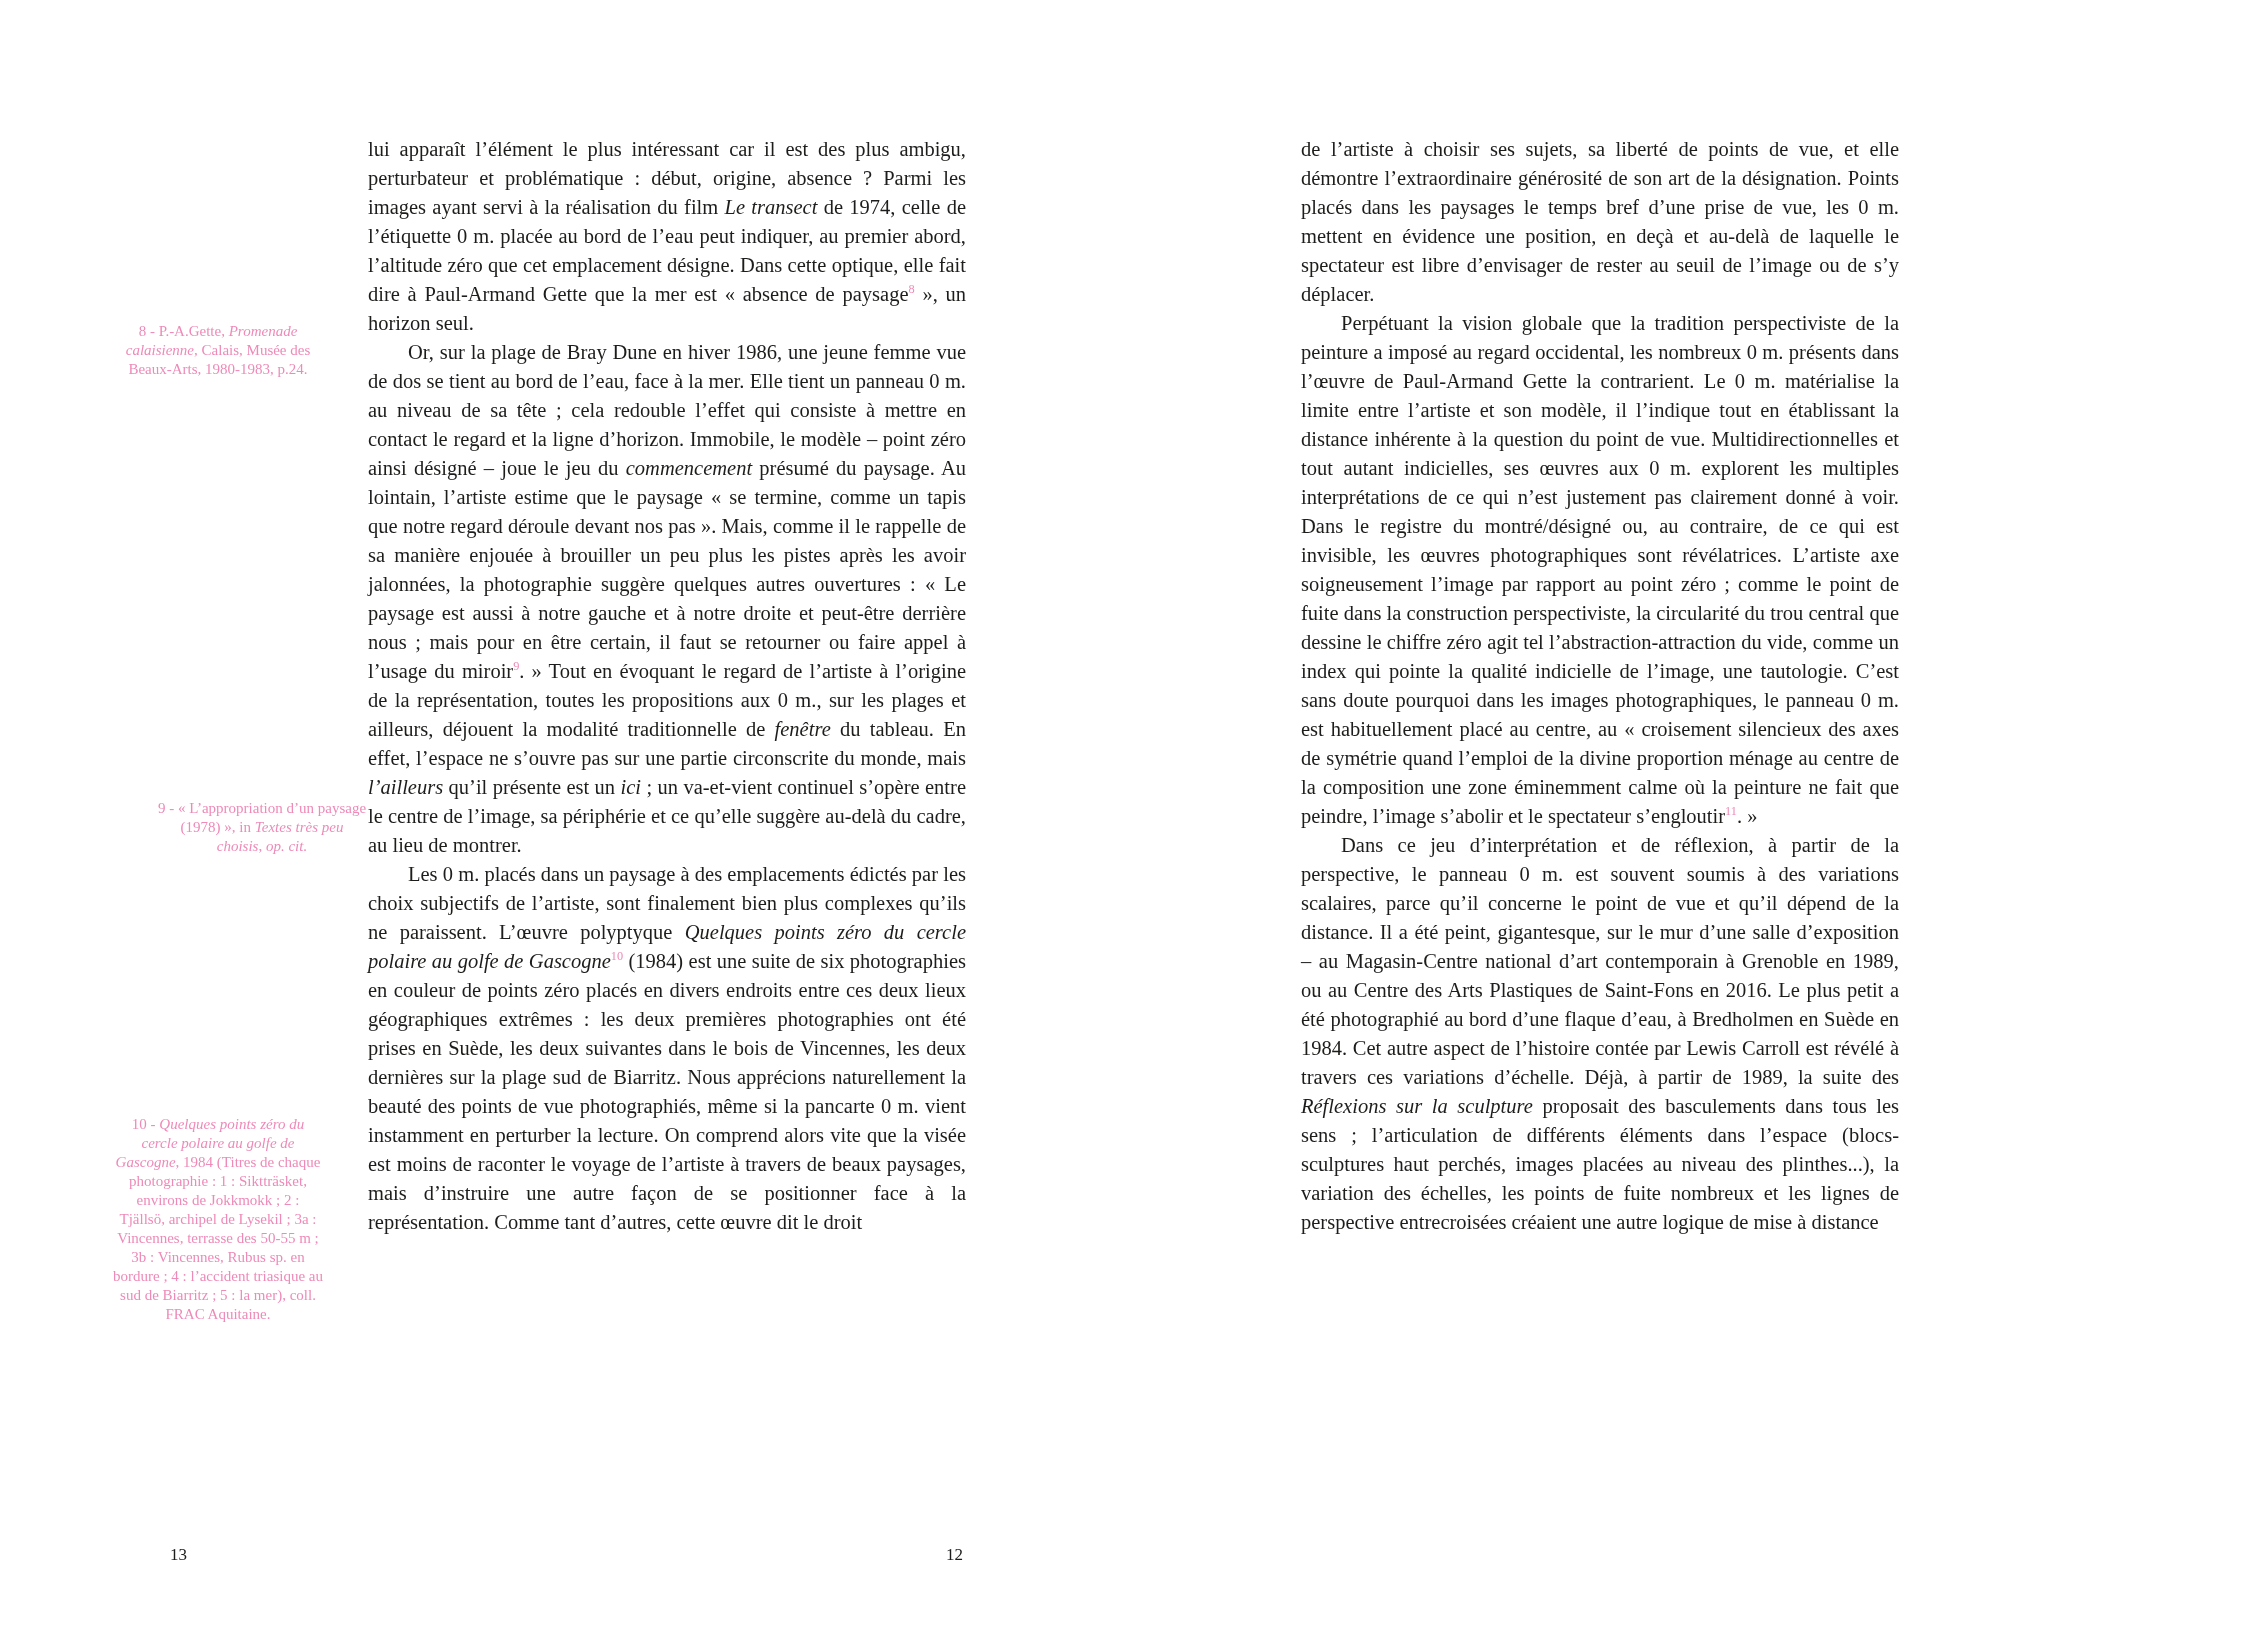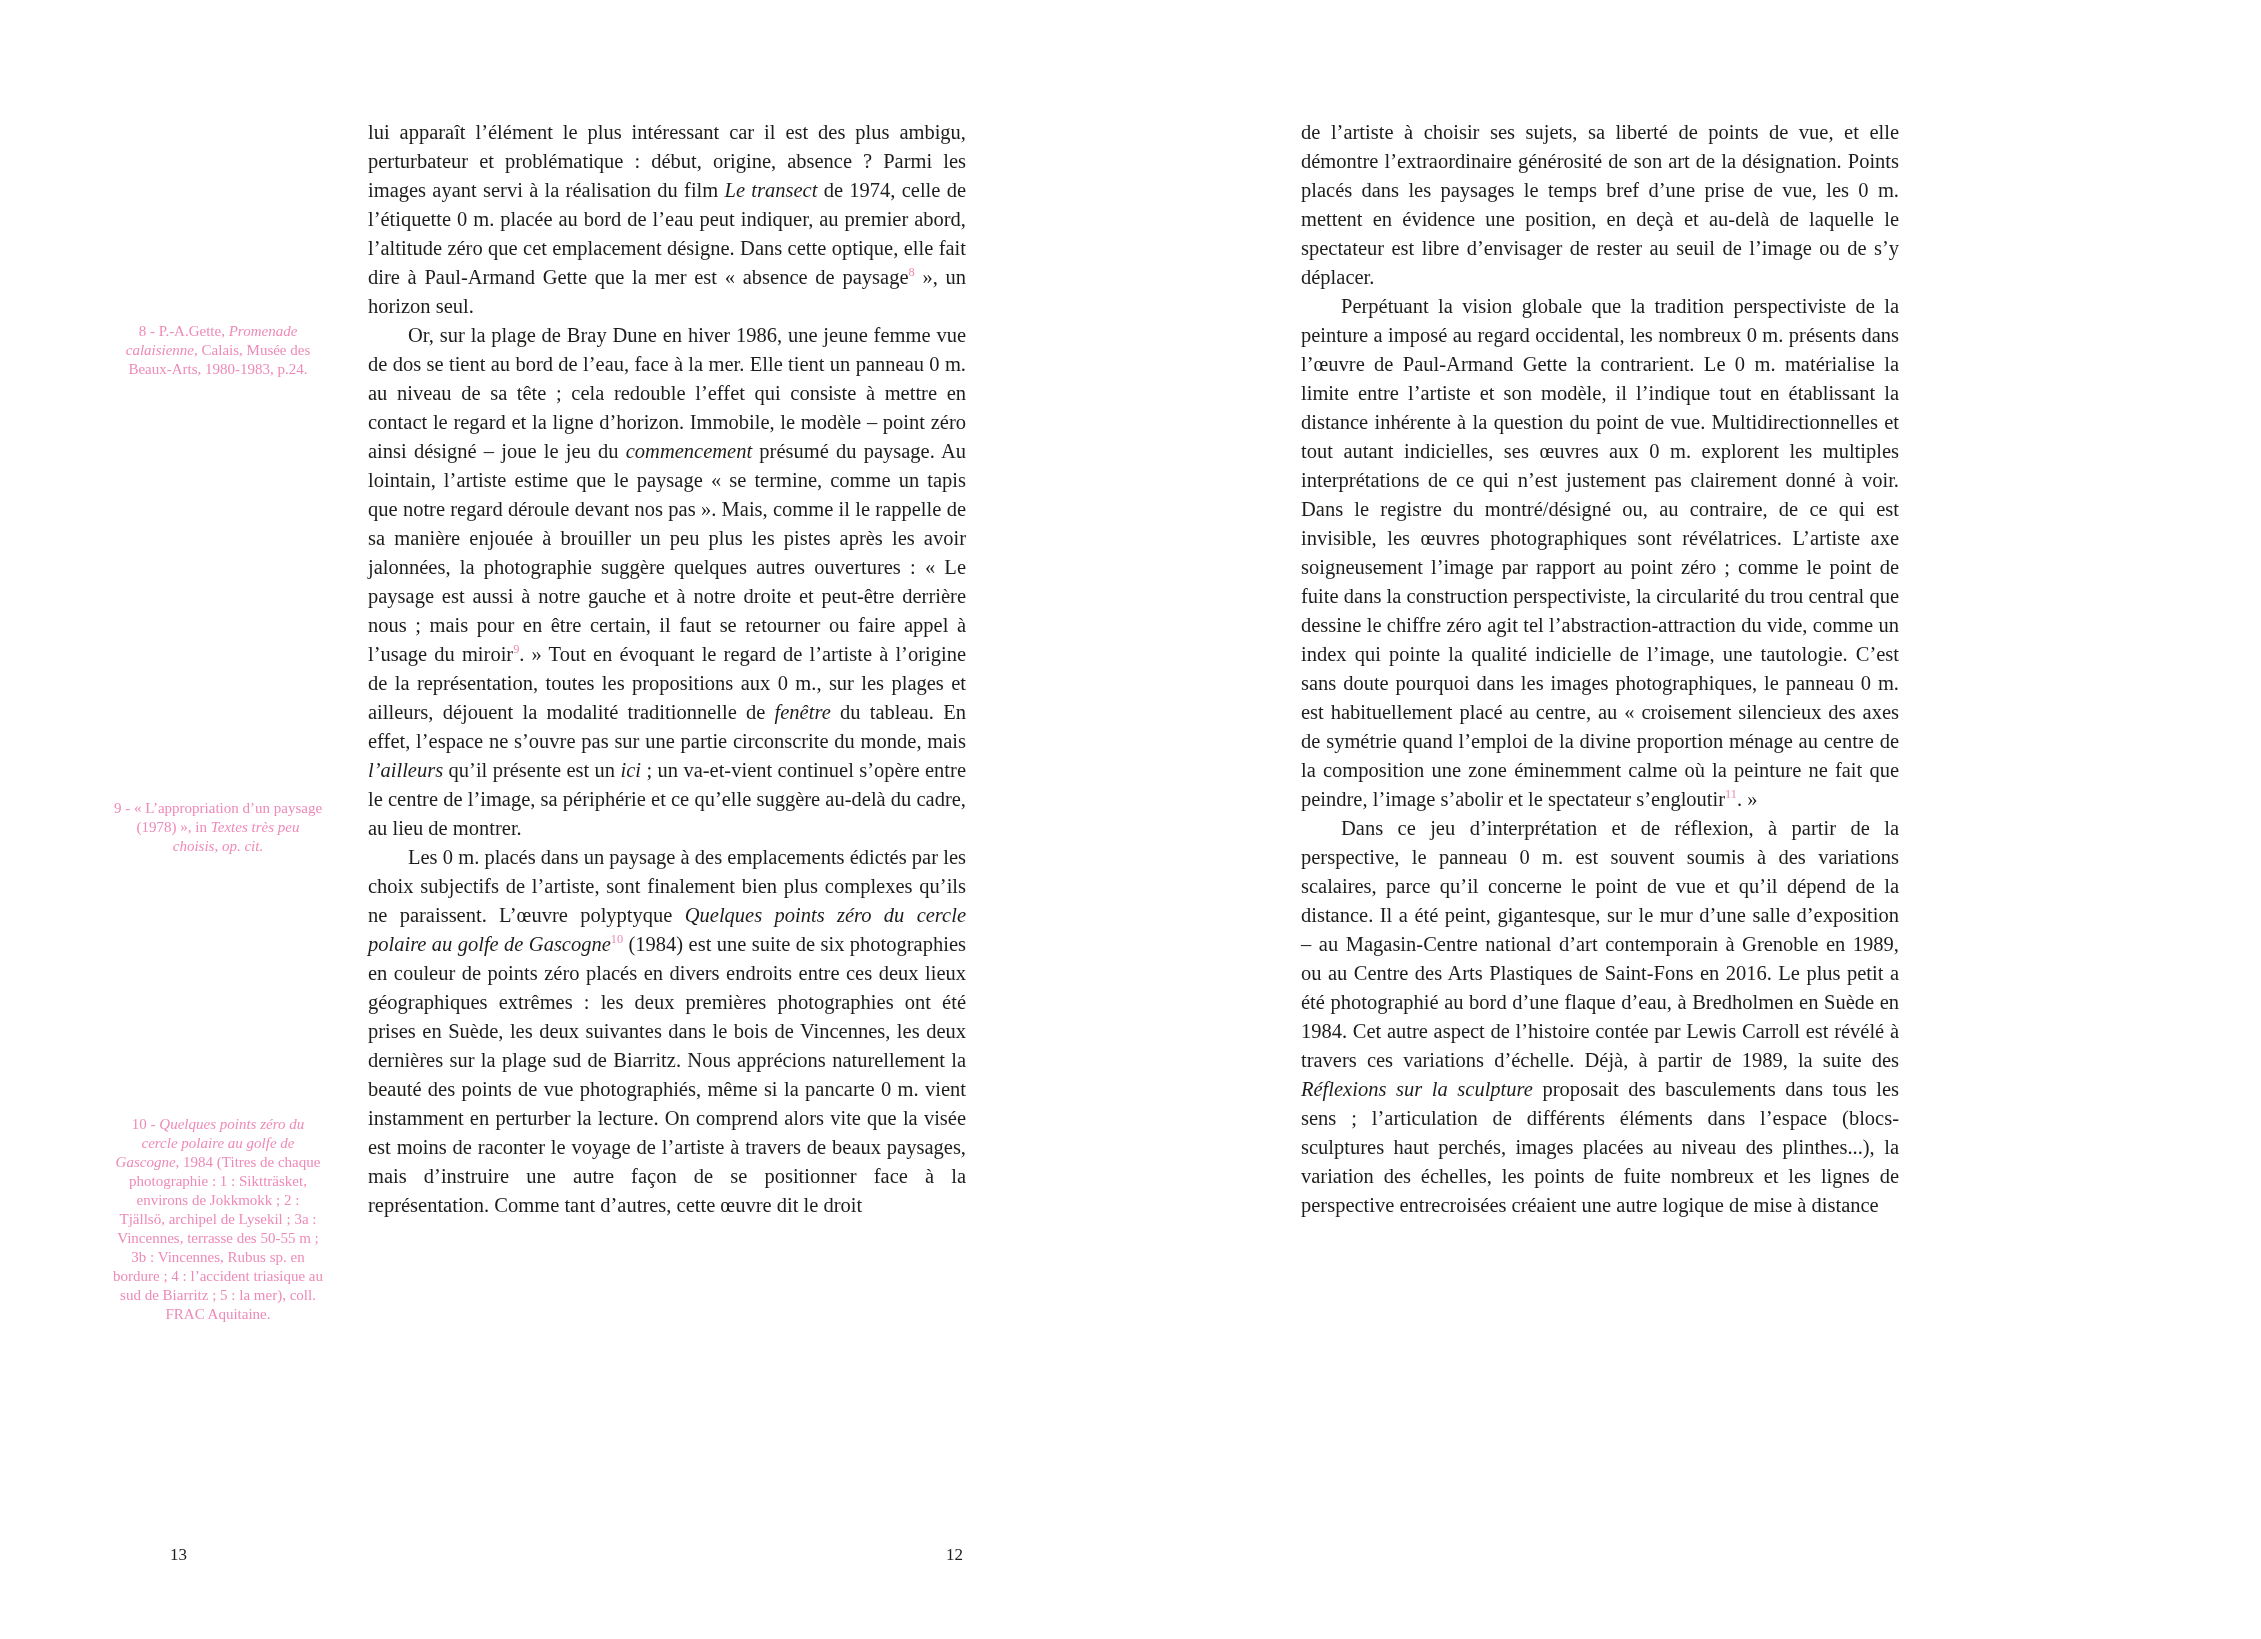--- a/index.html
+++ b/index.html
@@ -22,21 +22,21 @@
     position: absolute;
     top: 0;
     height: 100%;
     width: 1130px;
   }
   #page-12 { left: 0; }
   #page-13 { left: 1131px; }
 
   .main-col {
     position: absolute;
-    top: 118px;
+    top: 135px;
     width: 598px;
     font-size: 20.5px;
     line-height: 29px;
     text-align: justify;
     color: var(--text);
   }
   #col-12 { left: 368px; }
   #col-13 { left: 170px; }
 
   .main-col p.para { margin: 0; }
@@ -85,21 +85,21 @@
   }
   #pn-12 { left: 946px; }
   #pn-13 { left: 170px; font-family: Liberation Serif, serif; }
 </style>
 </head>
 <body>
 
 <div class="page" id="page-12">
   <div class="notes-col" id="notes-12">
       <div class="margin-note note-right" style="top: 322px;"><span>8 - P.-A.Gette, </span><em>Promenade calaisienne</em><span>, Calais, Musée des Beaux-Arts, 1980-1983, p.24.</span></div>
-      <div class="margin-note note-right" style="top: 799px;"><span>9 - « L’appropriation d’un paysage (1978) », in </span><em>Textes très peu choisis</em><span>, </span><em>op. cit.</em></div>
+      <div class="margin-note note-right" style="top: 799px; margin-left: 44px;"><span>9 - « L’appropriation d’un paysage (1978) », in </span><em>Textes très peu choisis</em><span>, </span><em>op. cit.</em></div>
       <div class="margin-note note-right" style="top: 1115px;"><span>10 - </span><em>Quelques points zéro du cercle polaire au golfe de Gascogne</em><span>, 1984 (Titres de chaque photographie : 1 : Siktträsket, environs de Jokkmokk ; 2 : Tjällsö, archipel de Lysekil ; 3a : Vincennes, terrasse des 50-55 m ; 3b : Vincennes, Rubus sp. en bordure ; 4 : l’accident triasique au sud de Biarritz ; 5 : la mer), coll. FRAC Aquitaine.</span></div>
     </div>
   <div class="main-col" id="col-12">
       <p class="para"><span>lui apparaît l’élément le plus intéressant car il est des plus ambigu, perturbateur et problématique : début, origine, absence ? Parmi les images ayant servi à la réalisation du film </span><em>Le transect</em><span> de 1974, celle de l’étiquette 0 m. placée au bord de l’eau peut indiquer, au premier abord, l’altitude zéro que cet emplacement désigne. Dans cette optique, elle fait dire à Paul-Armand Gette que la mer est « absence de paysage</span><sup class="fnref">8</sup><span> », un horizon seul.</span></p>
       <p class="para indent"><span>Or, sur la plage de Bray Dune en hiver 1986, une jeune femme vue de dos se tient au bord de l’eau, face à la mer. Elle tient un panneau 0 m. au niveau de sa tête ; cela redouble l’effet qui consiste à mettre en contact le regard et la ligne d’horizon. Immobile, le modèle – point zéro ainsi désigné – joue le jeu du </span><em>commencement</em><span> présumé du paysage. Au lointain, l’artiste estime que le paysage « se termine, comme un tapis que notre regard déroule devant nos pas ». Mais, comme il le rappelle de sa manière enjouée à brouiller un peu plus les pistes après les avoir jalonnées, la photographie suggère quelques autres ouvertures : « Le paysage est aussi à notre gauche et à notre droite et peut-être derrière nous ; mais pour en être certain, il faut se retourner ou faire appel à l’usage du miroir</span><sup class="fnref">9</sup><span>. » Tout en évoquant le regard de l’artiste à l’origine de la représentation, toutes les propositions aux 0 m., sur les plages et ailleurs, déjouent la modalité traditionnelle de </span><em>fenêtre</em><span> du tableau. En effet, l’espace ne s’ouvre pas sur une partie circonscrite du monde, mais </span><em>l’ailleurs</em><span> qu’il présente est un </span><em>ici</em><span> ; un va-et-vient continuel s’opère entre le centre de l’image, sa périphérie et ce qu’elle suggère au-delà du cadre, au lieu de montrer.</span></p>
       <p class="para indent"><span>Les 0 m. placés dans un paysage à des emplacements édictés par les choix subjectifs de l’artiste, sont finalement bien plus complexes qu’ils ne paraissent. L’œuvre polyptyque </span><em>Quelques points zéro du cercle polaire au golfe de Gascogne</em><sup class="fnref">10</sup><span> (1984) est une suite de six photographies en couleur de points zéro placés en divers endroits entre ces deux lieux géographiques extrêmes : les deux premières photographies ont été prises en Suède, les deux suivantes dans le bois de Vincennes, les deux dernières sur la plage sud de Biarritz. Nous apprécions naturellement la beauté des points de vue photographiés, même si la pancarte 0 m. vient instamment en perturber la lecture. On comprend alors vite que la visée est moins de raconter le voyage de l’artiste à travers de beaux paysages, mais d’instruire une autre façon de se positionner face à la représentation. Comme tant d’autres, cette œuvre dit le droit</span></p>
     </div>
 </div>
 
 <div class="page" id="page-13">

